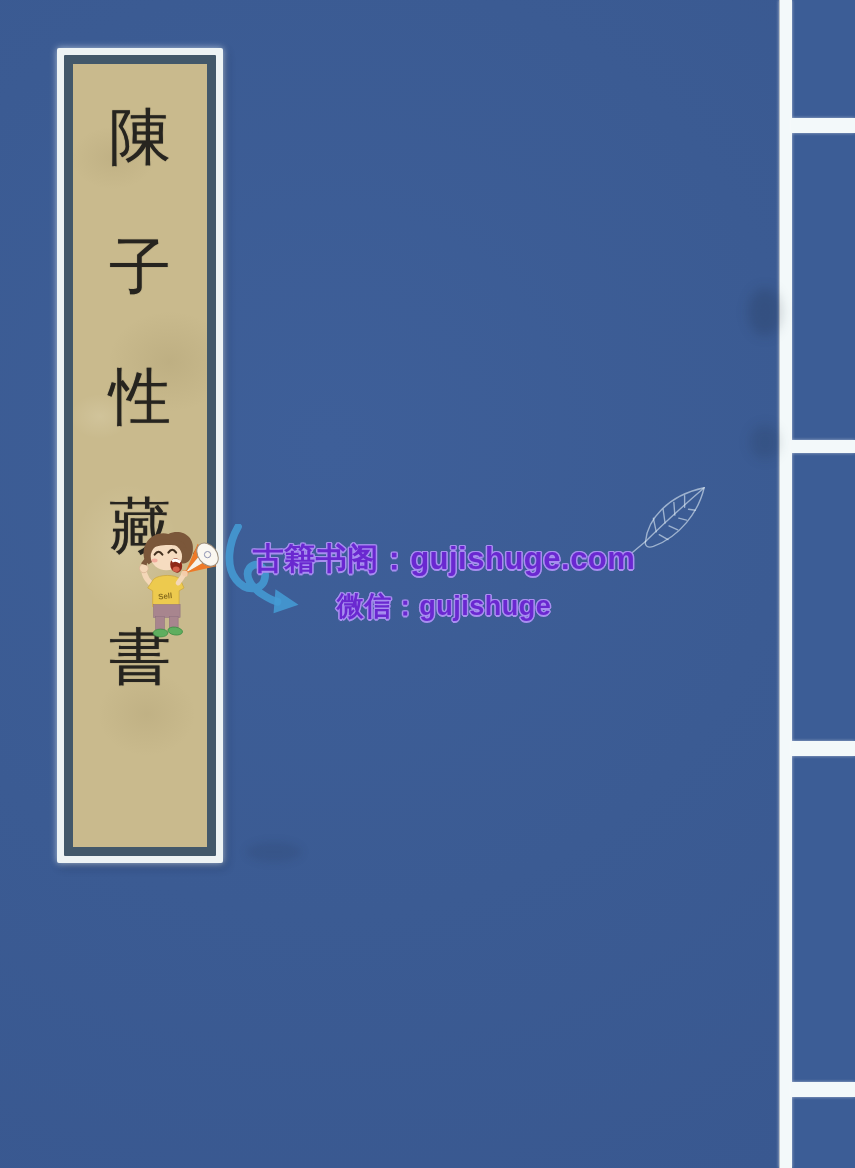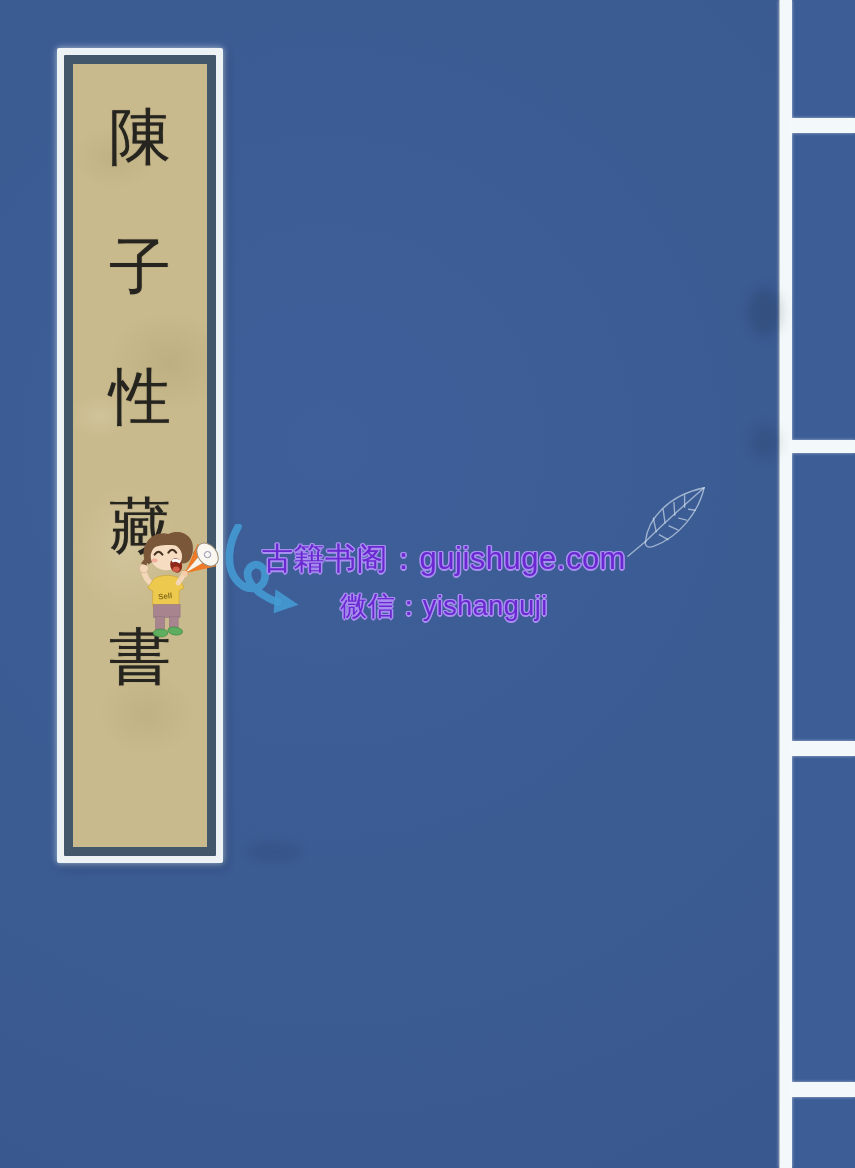--- a/index.html
+++ b/index.html
@@ -53,21 +53,21 @@
   .title-char{
     font-family:"DejaVu Serif","Liberation Serif",serif;
     font-size:62px;line-height:1;color:var(--ink-black,#26241f);
     text-shadow:0 0 1px rgba(38,36,31,.55);
   }
   
   .wm-text-wrap{
     position:absolute;left:248px;top:538px;width:392px;text-align:center;z-index:40;
   }
   .wm-line{
-    font-weight:normal;color:var(--watermark-purple,#6a28d0);letter-spacing:.5px;
+    font-weight:bold;color:var(--watermark-purple,#6a28d0);letter-spacing:.5px;
     text-shadow:
       -1.5px 0 0 var(--watermark-outline-lavender,#a88ef0), 1.5px 0 0 var(--watermark-outline-lavender,#a88ef0),
       0 -1.5px 0 var(--watermark-outline-lavender,#a88ef0), 0 1.5px 0 var(--watermark-outline-lavender,#a88ef0),
       -1px -1px 0 var(--watermark-outline-lavender,#a88ef0), 1px -1px 0 var(--watermark-outline-lavender,#a88ef0),
       -1px 1px 0 var(--watermark-outline-lavender,#a88ef0), 1px 1px 0 var(--watermark-outline-lavender,#a88ef0);
     white-space:nowrap;
   }
   .wm-line1{font-size:31px;}
   .wm-line2{font-size:27px;margin-top:8px;}
   .mascot-svg{position:absolute;left:136px;top:528px;width:98px;height:113px;z-index:30;}
@@ -148,21 +148,21 @@
     <g fill="none" stroke="rgba(218,230,242,0.62)" stroke-width="1.4" stroke-linecap="round">
       <path d="M22,60 C24,38 44,13 82,5 C76,30 57,55 30,65 C24,67 21,64 22,60 Z"></path>
       <path d="M22,60 C38,44 60,24 82,5"></path>
       <path d="M33,50 L30,36 M42,41 L40,27 M52,33 L51,20 M62,25 L62,13 M36,53 L45,58 M46,44 L55,48 M56,36 L64,38 M66,27 L73,28"></path>
       <path d="M22,60 L4,75"></path>
     </g>
   </svg>
 
   <div class="wm-text-wrap">
     <div class="wm-line wm-line1">古籍书阁：gujishuge.com</div>
-    <div class="wm-line wm-line2">微信：yishanguji</div>
+    <div class="wm-line wm-line2">微信：gujishuge</div>
   </div>
 
   <div class="v-divider"></div>
   <div class="h-sep" style="top:118px;height:15px;"></div>
   <div class="h-sep" style="top:440px;height:13px;"></div>
   <div class="h-sep" style="top:741px;height:15px;"></div>
   <div class="h-sep" style="top:1082px;height:15px;"></div>
 
 </div>
 

